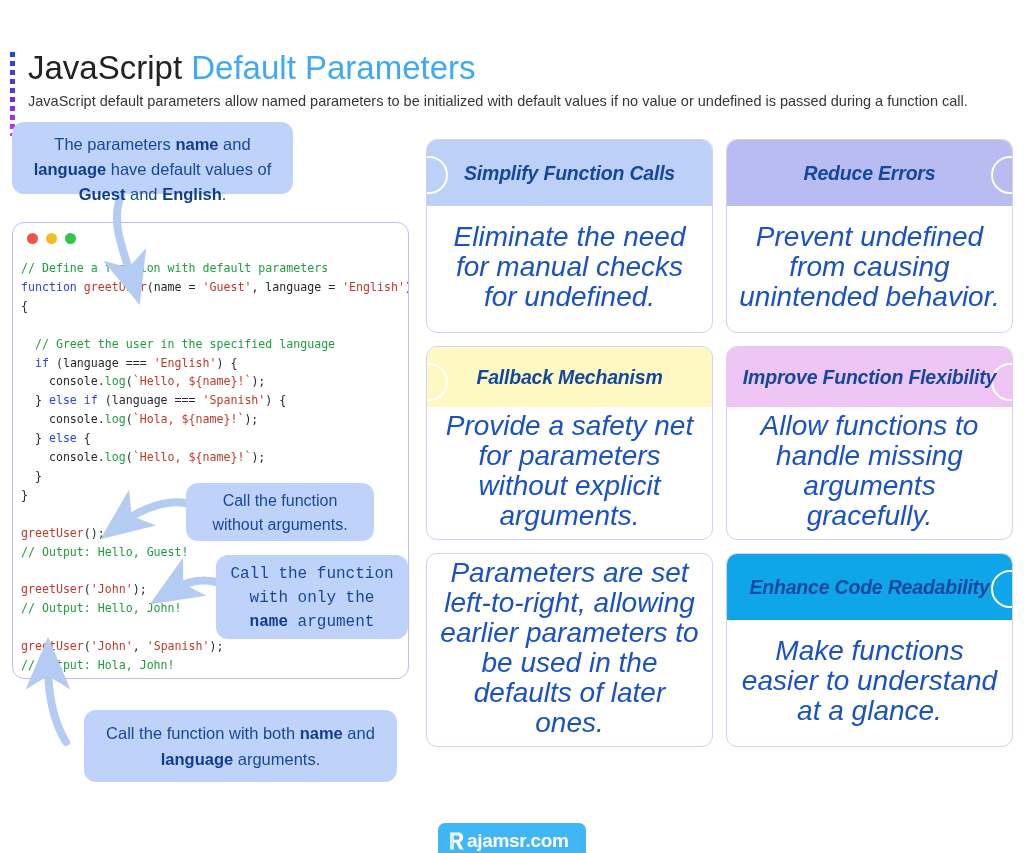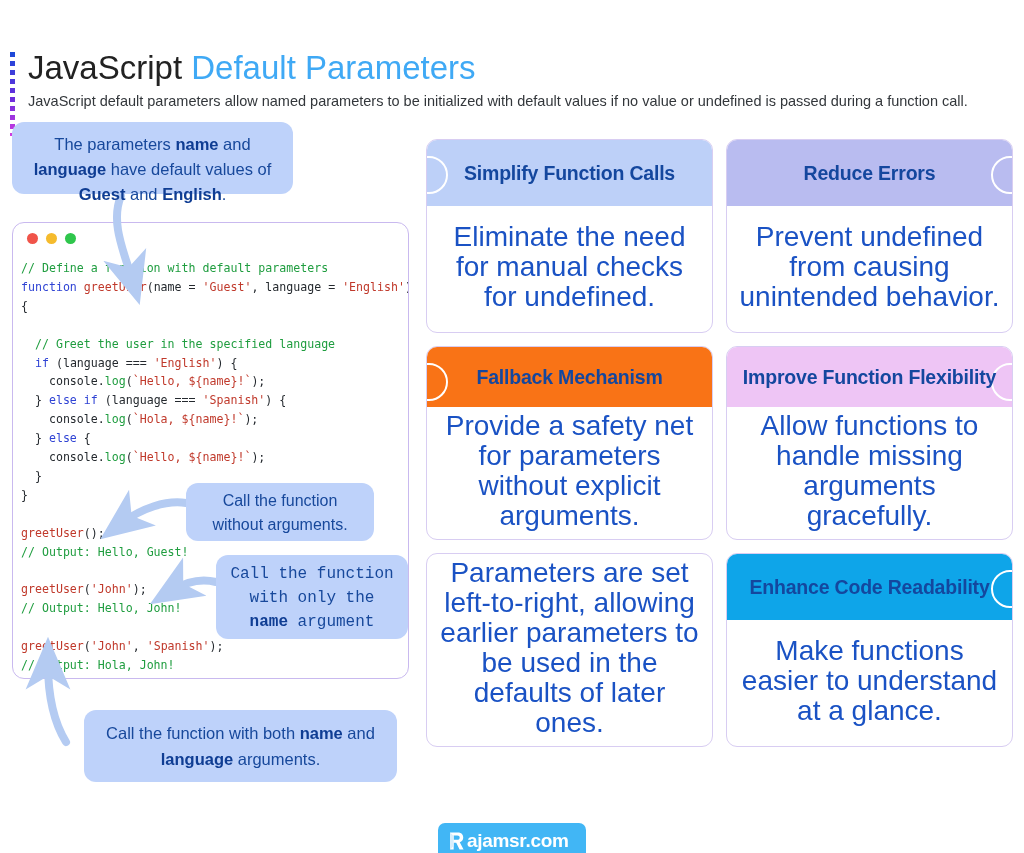--- a/index.html
+++ b/index.html
@@ -161,20 +161,21 @@
   
   #cards {
     position: absolute;
     left: 426px;
     top: 139px;
     width: 502px;
     display: grid;
     grid-template-columns: 287px 287px;
     grid-column-gap: 13px;
     grid-row-gap: 13px;
+    font-style: italic;
   }
   .card {
     background: #ffffff;
     border: 1.3px solid #d8cdf2;
     border-radius: 11px;
     overflow: hidden;
     position: relative;
     height: 194px;
     box-sizing: border-box;
     display: flex;
@@ -314,21 +315,21 @@
     <div class="card">
       <div class="card-head" style="background: rgb(185, 188, 240);">
         <span class="card-circle right"></span>
         <div class="card-title">Reduce Errors</div>
       </div>
       <div class="card-body">
         <div class="card-text">Prevent undefined from causing unintended behavior.</div>
       </div>
     </div>
     <div class="card">
-      <div class="card-head" style="background: #f97316;">
+      <div class="card-head" style="background: #fef9c3;">
         <span class="card-circle left"></span>
         <div class="card-title">Fallback Mechanism</div>
       </div>
       <div class="card-body">
         <div class="card-text">Provide a safety net for parameters without explicit arguments.</div>
       </div>
     </div>
     <div class="card">
       <div class="card-head" style="background: rgb(238, 197, 245);">
         <span class="card-circle right"></span>

